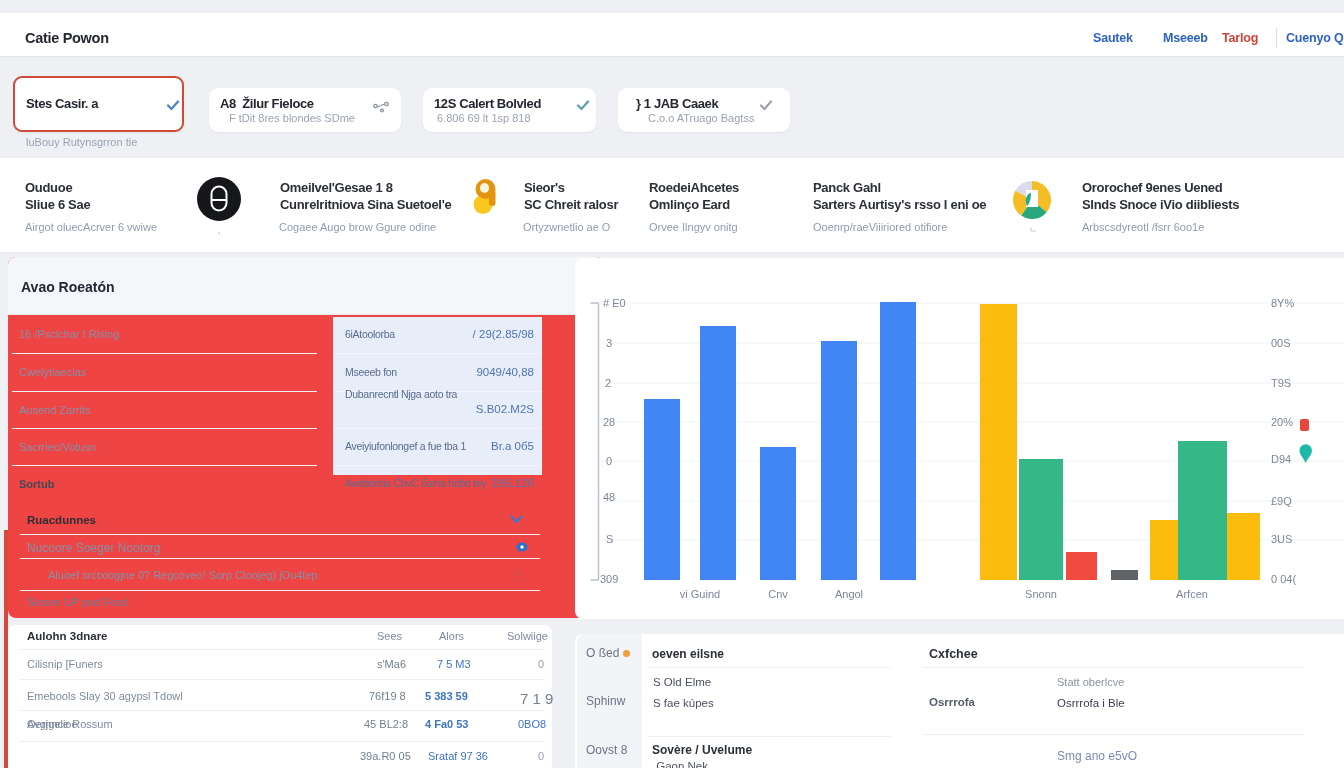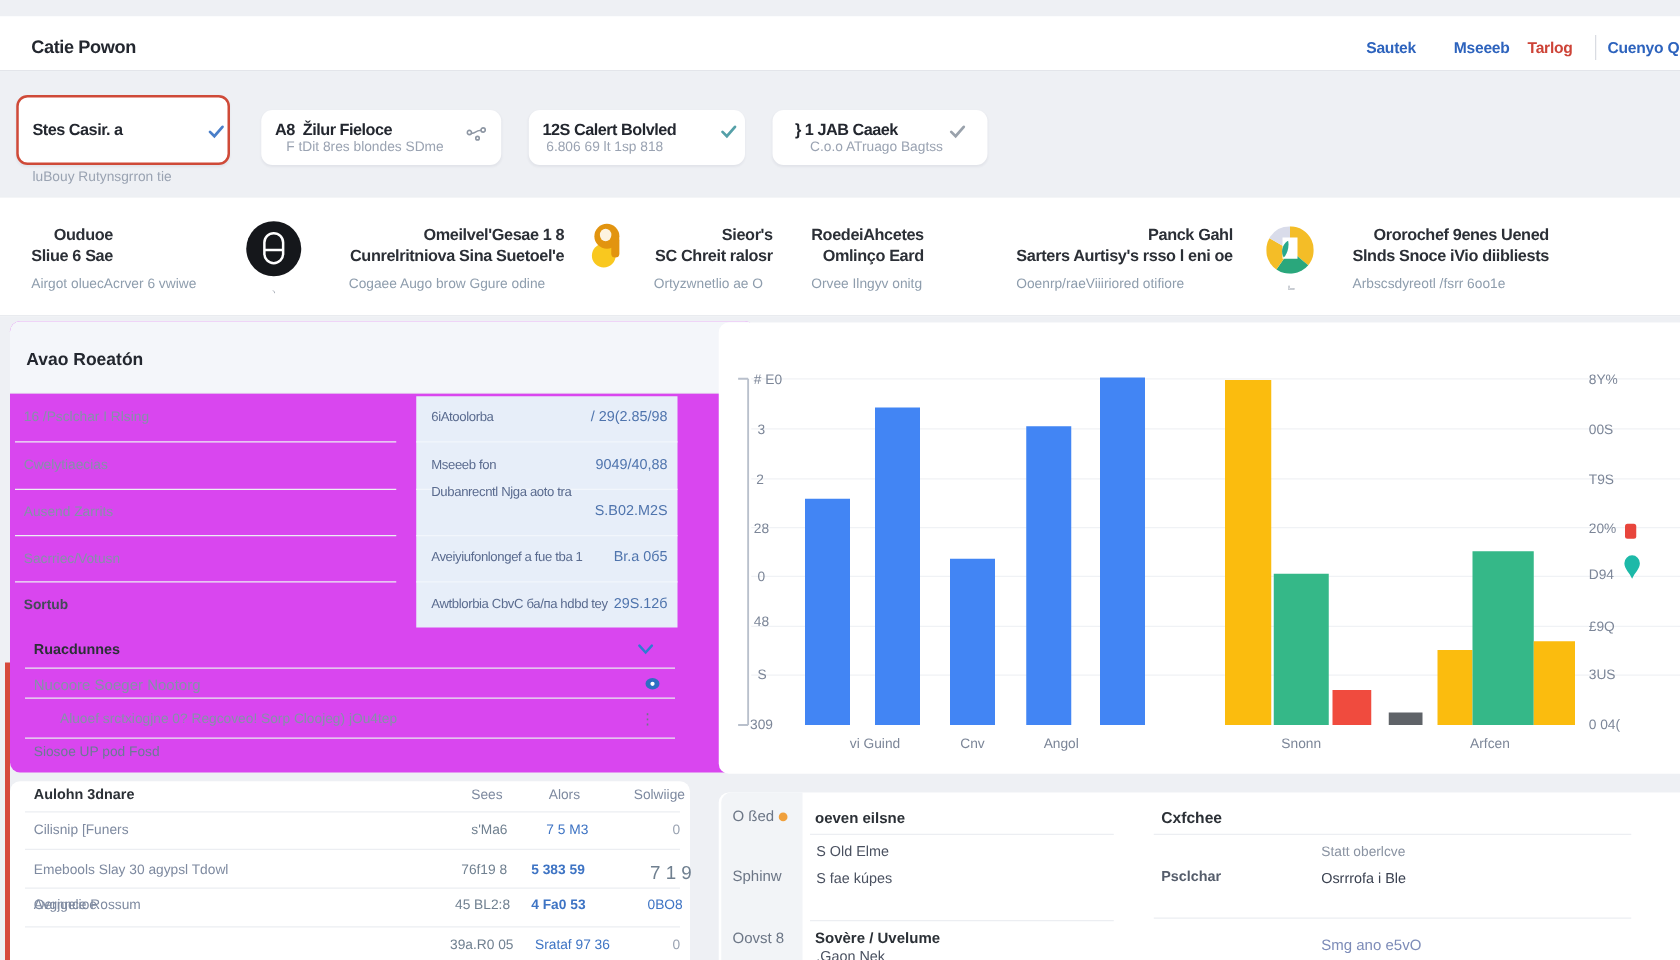--- a/index.html
+++ b/index.html
@@ -13,25 +13,25 @@
   .nav { position:absolute; top:31px; font-size:12.5px; font-weight:bold; color:#2d63bd; white-space:nowrap; letter-spacing:-.2px; }
   .navdiv { position:absolute; left:1276px; top:28px; width:1px; height:20px; background:#d9dce2; }
 
   
   .card { position:absolute; background:#fff; border-radius:9px; box-shadow:0 1px 2px rgba(30,40,60,.06); }
   .ctitle { position:absolute; font-size:13px; font-weight:bold; color:#23272f; white-space:nowrap; letter-spacing:-.4px; }
   .csub { position:absolute; font-size:11px; color:#9aa3b2; white-space:nowrap; }
 
   
   .features { position:absolute; left:0; top:157px; width:1344px; height:96px; background:#fff; border-top:1px solid #e9ebef; border-bottom:1px solid #e9ebef; }
-  .ft { position:absolute; font-size:13px; font-weight:bold; color:#2b2f36; line-height:17px; white-space:nowrap; letter-spacing:-.3px;text-align:right; }
+  .ft { position:absolute; font-size:13px; font-weight:bold; color:#2b2f36; line-height:17px; white-space:nowrap; letter-spacing:-.3px; }
   .fs { position:absolute; font-size:11px; color:#8e9dad; white-space:nowrap; }
 
   
-  .lcard1 { position:absolute; left:8px; top:257px; width:596px; height:361px; background:#d946ef; border-radius:8px; }
+  .lcard1 { position:absolute; left:8px; top:257px; width:596px; height:361px; background:#ef4444; border-radius:8px; }
   .lcard1 .titlebar { position:absolute; left:0; top:0; width:100%; height:58px; background:#f4f6fa; border-radius:8px 8px 0 0; border-bottom:1px solid #e7e9ee; }
   .rowlabel { position:absolute; left:19px; font-size:11px; color:#8491a8; white-space:nowrap; }
   .sep { position:absolute; left:12px; width:305px; height:1px; background:#edeff3; }
   .bl { position:absolute; left:12px; font-size:10.5px; color:#5a6b8f; white-space:nowrap; letter-spacing:-.3px; }
   .bv { position:absolute; right:8px; font-size:11.5px; color:#4f74ad; white-space:nowrap; }
   .bsep { position:absolute; left:0; width:100%; height:1px; background:#f2f6fc; }
 
   .lcard2 { position:absolute; left:8px; top:625px; width:544px; height:143px; background:#fff; border-radius:8px 8px 0 0; }
   .redline { position:absolute; left:4px; top:530px; width:4px; height:238px; background:#d6493c; }
 
@@ -131,21 +131,21 @@
 <div class="rowlabel" style="top:328px;">16 /Psclchar I Rlsing</div>
 <div class="rowlabel" style="top:366px;">Cwelytiaecias</div>
 <div class="rowlabel" style="top:404px;">Ausend Zarrits</div>
 <div class="rowlabel" style="top:441px;">Sacrriec/Votusn</div>
 <div class="rowlabel" style="top:478px; color:#434a57; font-weight:bold;">Sortub</div>
 <div class="sep" style="top:353px;"></div>
 <div class="sep" style="top:391px;"></div>
 <div class="sep" style="top:428px;"></div>
 <div class="sep" style="top:465px;"></div>
 
-<div class="abs" style="left:333px; top:317px; width:209px; height:185px; background:#e7eef9;">
+<div class="abs" style="left:333px; top:317px; width:209px; height:158px; background:#e7eef9;">
   <div class="bl" style="top:11px;">6iAtoolorba</div>
     <div class="bv" style="top:11px;">/ 29(2.85/98</div>
   <div class="bsep" style="top:36px;"></div>
   <div class="bl" style="top:49px;">Mseeeb fon</div>
     <div class="bv" style="top:49px;">9049/40,88</div>
   <div class="bsep" style="top:74px;"></div>
   <div class="bl" style="top:71px;text-align:right;">Dubanrecntl Njga aoto tra</div>
     <div class="bv" style="top:86px;">S.B02.M2S</div>
   <div class="bsep" style="top:111px;"></div>
   <div class="bl" style="top:123px;">Aveiyiufonlongef a fue tba 1</div>
@@ -273,16 +273,16 @@
 <div class="abs" style="left:648px; top:667px; width:243px; height:1px; background:#eceef2;"></div>
 <div class="abs" style="left:653px; top:676px; font-size:11.5px; color:#4a5160;">S Old Elme</div>
 <div class="abs" style="left:653px; top:697px; font-size:11.5px; color:#4a5160;">S fae kúpes</div>
 <div class="abs" style="left:648px; top:736px; width:243px; height:1px; background:#eceef2;"></div>
 <div class="abs" style="left:652px; top:743px; font-size:12px; font-weight:bold; color:#2b3036;">Sovère / Uvelume</div>
 <div class="abs" style="left:653px; top:760px; font-size:11.5px; color:#4a5160;">.Gaon Nek</div>
 
 <div class="abs" style="left:929px; top:647px; font-size:12.5px; font-weight:bold; color:#2b3036;">Cxfchee</div>
 <div class="abs" style="left:923px; top:667px; width:382px; height:1px; background:#eceef2;"></div>
 <div class="abs" style="left:1057px; top:676px; font-size:11px; color:#8a93a2;">Statt oberlcve</div>
-<div class="abs" style="left:929px; top:696px; font-size:11.5px; font-weight:bold; color:#555d6b;">Psclchar</div>
+<div class="abs" style="left:929px; top:696px; font-size:11.5px; font-weight:bold; color:#555d6b;">Osrrrofa</div>
 <div class="abs" style="left:1057px; top:697px; font-size:11.5px; color:#3a4150;">Osrrrofa i Ble</div>
 <div class="abs" style="left:923px; top:734px; width:382px; height:1px; background:#eceef2;"></div>
 <div class="abs" style="left:1057px; top:749px; font-size:12px; color:#7d8cb8;">Smg ano e5vO</div>
 
 </body></html>

